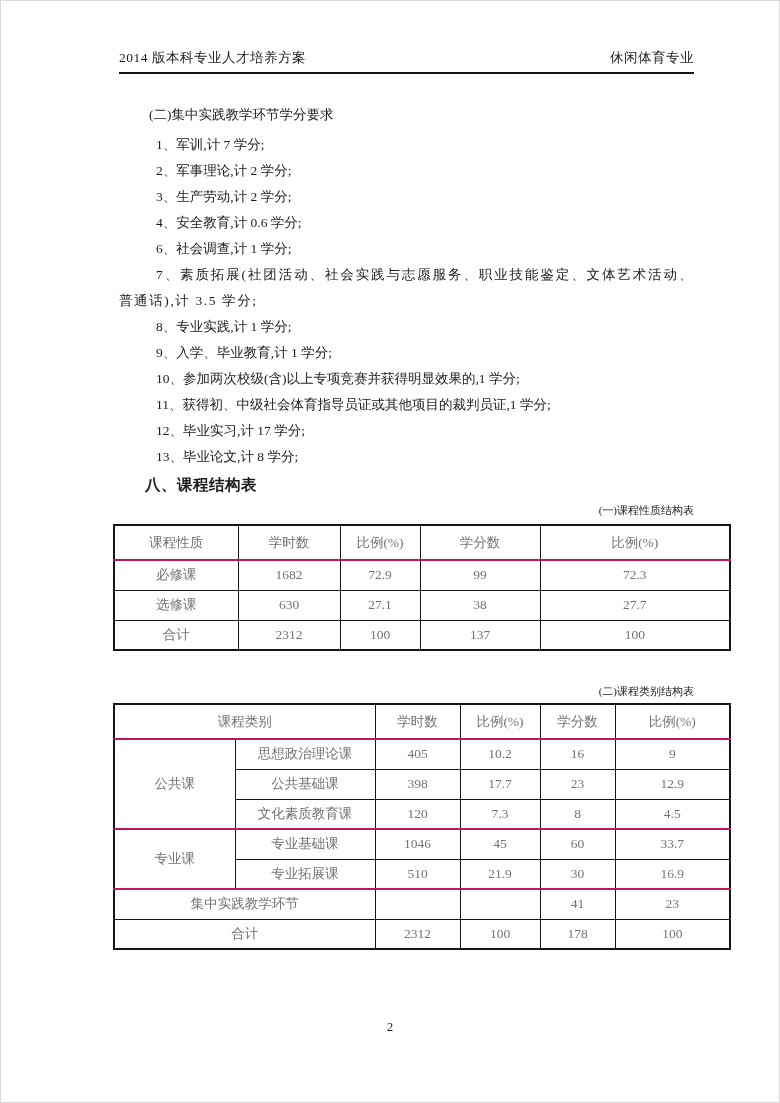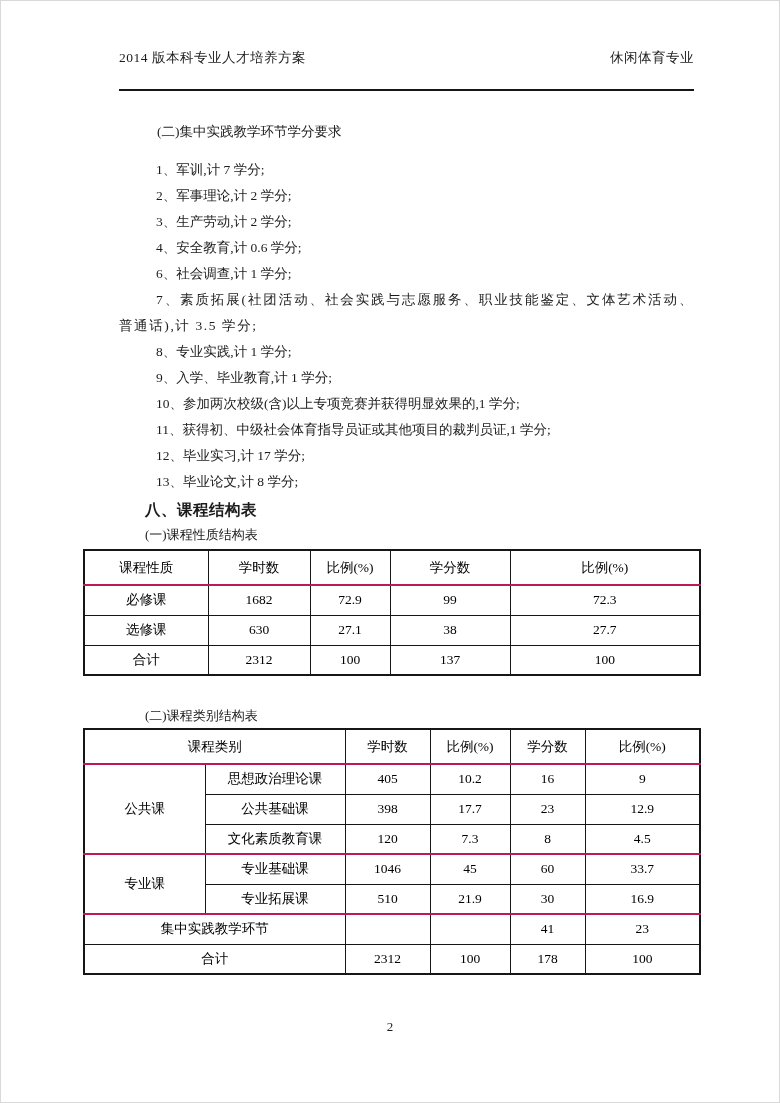--- a/index.html
+++ b/index.html
@@ -5,40 +5,40 @@
   html,body{margin:0;padding:0;background:#ffffff;}
   .page{
     width:780px;height:1103px;background:#fff;position:relative;
     box-sizing:border-box;border:1px solid #d9d9d9;overflow:hidden;
     font-family:"Liberation Serif","DejaVu Serif",serif;color:#1c1c1c;
   }
   
   .doc-header{
     display:flex;justify-content:space-between;align-items:flex-end;
     margin:48px 85px 0 118px;
-    border-bottom:2px solid #161616;padding-bottom:22px;
+    border-bottom:2px solid #161616;padding-bottom:5px;
     font-size:13.5px;letter-spacing:.5px;
   }
   
   .textblock{
     margin:28px 85px 0 118px;
     font-size:13.5px;line-height:26px;text-align:justify;
   }
-  .sec-title{margin:12px;text-indent:26px;}
+  .sec-title{margin:4px;text-indent:26px;}
   .item{margin:0;text-indent:37px;}
   .item.spread{letter-spacing:1.6px;}
   .chapter{
     margin:2px 85px 0 144px;font-size:15.5px;font-weight:bold;
     line-height:26px;letter-spacing:.5px;
   }
-  .sub-caption{margin:0 85px 0 118px;font-size:13px;line-height:24px;text-indent:26px;}
+  .sub-caption{margin:0 85px 0 118px;font-size:11px;line-height:24px;text-indent:26px;text-align:right;}
   
   table{
     border-collapse:collapse;table-layout:fixed;width:616px;
-    margin:2px 70px 0 82px;font-size:13.5px;color:#000000;
+    margin:2px 70px 0 112px;font-size:13.5px;color:#737373;
     border:2px solid #161616;
   }
   th,td{
     border:1px solid #161616;text-align:center;vertical-align:middle;
     font-weight:normal;padding:0;overflow:hidden;white-space:nowrap;
   }
   tr.hdr{height:35px;}
   tr.row{height:30px;}
   .t2{margin-top:0;}
   .gap-caption{margin-top:28px;}

